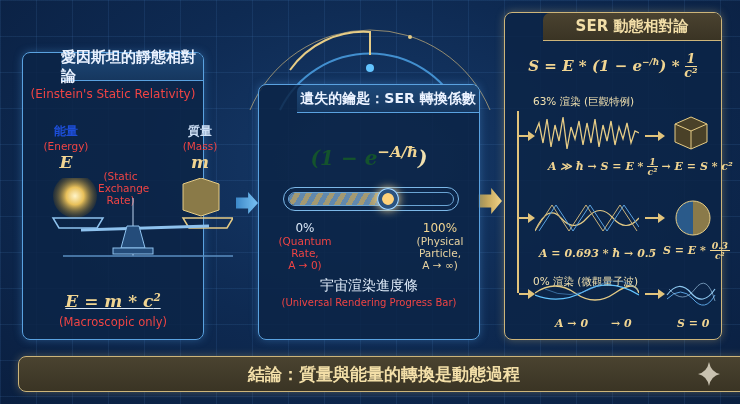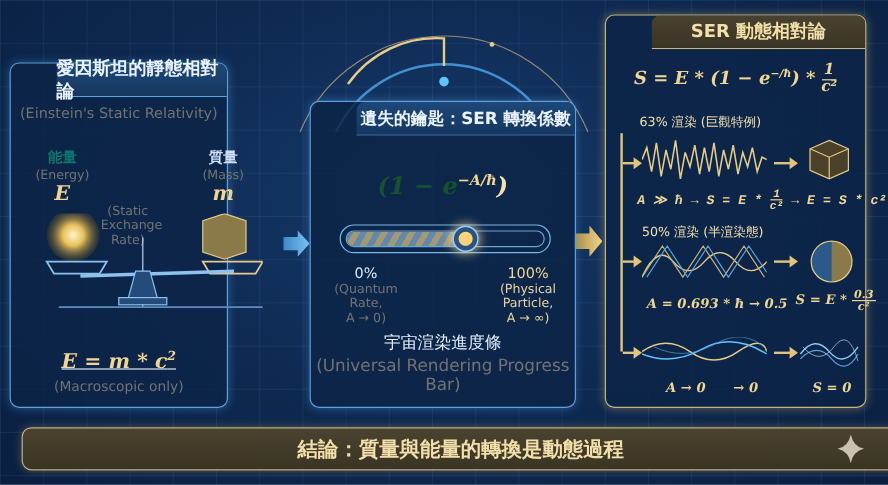--- a/index.html
+++ b/index.html
@@ -30,21 +30,21 @@
     display: flex; align-items: center; justify-content: center;
     font-weight: bold; font-size: 15px; color: #eaf2ff;
     background: linear-gradient(#1d4878, #16375f);
     border-radius: 7px 7px 0 0;
     margin-left: 38px;
   }
   .gold .panel-head { background: linear-gradient(#4a4230, #3a3424); border-bottom-color: #cdb57a; color: #f3dfa8; }
   .gold { border-color: #cdb57a; box-shadow: 0 0 8px rgba(230,200,120,0.35); }
   .abs { position: absolute; }
   .math { font-family: "DejaVu Serif", serif; font-style: italic; font-weight: bold; color: #f1d592; }
-  .sm { font-size: 10.5px; color: #737373; }
+  .sm { font-size: 10.5px; color: #ef4444; }
   .center { text-align: center; }
   .goldtxt { color: #f1d592; }
   .arrow-r { position: absolute; height: 2px; background: #e2c47c; }
   .arrow-r::after { content: ""; position: absolute; right: -2px; top: -4px; border-left: 7px solid #e2c47c; border-top: 5px solid transparent; border-bottom: 5px solid transparent; }
   .frac { display: inline-flex; flex-direction: column; align-items: center; vertical-align: middle; line-height: 1; font-size: 0.85em; }
   .frac .num { border-bottom: 1.5px solid #f1d592; padding: 0 2px; }
   sup { font-size: 0.65em; }
 </style>
 </head>
 <body>
@@ -52,26 +52,26 @@
 <div class="grid"></div>
 
 <svg class="abs" style="left:230px;top:10px" width="280" height="110">
   <path d="M20 100 A130 130 0 0 1 260 100" fill="none" stroke="#c9b27a" stroke-width="1" opacity="0.7"></path>
   <path d="M50 100 A100 100 0 0 1 230 100" fill="none" stroke="#4fa8ec" stroke-width="2" opacity="0.8"></path>
   <path d="M60 60 A90 90 0 0 1 140 22 L140 45" fill="none" stroke="#e6cc86" stroke-width="2"></path>
   <circle cx="140" cy="58" r="4" fill="#62c4ff"></circle>
   <circle cx="180" cy="27" r="2" fill="#e6cc86"></circle>
 </svg>
 
-<div class="panel" style="left:8px;top:52px;width:182px;height:288px;">
+<div class="panel" style="left:22px;top:52px;width:182px;height:288px;">
   <div class="panel-head">愛因斯坦的靜態相對論</div>
   <div class="abs sm center" style="left:0;right:0;top:34px;font-size:12px;">(Einstein's Static Relativity)</div>
 
   <div class="abs center" style="left:18px;top:70px;width:50px;">
-    <div style="font-size:12px;font-weight:bold;color:#0f766e">能量</div>
+    <div style="font-size:12px;font-weight:bold;color:#1d4ed8">能量</div>
     <div class="sm">(Energy)</div>
     <div class="math" style="font-size:17px">E</div>
   </div>
   <div class="abs center" style="left:152px;top:70px;width:50px;">
     <div style="font-size:12px;font-weight:bold;color:#cfe0f6">質量</div>
     <div class="sm">(Mass)</div>
     <div class="math" style="font-size:17px">m</div>
   </div>
   <div class="abs sm center" style="left:60px;right:60px;top:117px;margin-left:15px;">(Static Exchange Rate)</div>
 
@@ -99,21 +99,21 @@
   </div>
   <div class="abs sm center" style="left:0;right:0;top:262px;font-size:11.5px">(Macroscopic only)</div>
 </div>
 
 <div class="abs" style="left:236px;top:192px;width:22px;height:22px;background:linear-gradient(90deg,#3c88c8,#7cc4f4);clip-path:polygon(0 25%,55% 25%,55% 0,100% 50%,55% 100%,55% 75%,0 75%);"></div>
 <div class="abs" style="left:478px;top:188px;width:24px;height:26px;background:linear-gradient(90deg,#a88a40,#f2d58a);clip-path:polygon(0 25%,55% 25%,55% 0,100% 50%,55% 100%,55% 75%,0 75%);"></div>
 
 <div class="panel" style="left:258px;top:84px;width:222px;height:256px;">
   <div class="panel-head" style="font-size:14px">遺失的鑰匙：SER 轉換係數</div>
   <div class="abs center" style="left:0;right:0;top:58px;">
-    <span class="math" style="font-size:20px;color:#14532d">(1 − e</span><sup class="math" style="font-size:12px;vertical-align:8px">−A/ħ</sup><span class="math" style="font-size:20px;color:#f1e1b0">)</span>
+    <span class="math" style="font-size:20px;color:#14532d">(1 − e</span><sup class="math" style="font-size:15px;vertical-align:8px">−A/ħ</sup><span class="math" style="font-size:20px;color:#f1e1b0">)</span>
   </div>
 
   <div class="abs" style="left:24px;top:102px;width:176px;height:24px;border:1.5px solid #7cb8e8;border-radius:12px;padding:4px;">
     <div style="width:100%;height:100%;border:1px solid #6aa4d4;border-radius:8px;position:relative;overflow:hidden;">
       <div style="position:absolute;left:0;top:0;bottom:0;width:55%;background:repeating-linear-gradient(120deg,#6b93b8 0 5px,#b4a676 5px 10px);opacity:0.9;"></div>
     </div>
   </div>
   <div class="abs" style="left:118px;top:103px;width:22px;height:22px;border-radius:50%;background:radial-gradient(circle,#ffd27a 35%,#2b5380 40%,#2b5380 60%,#9fd0f8 65%);box-shadow:0 0 10px #ffe09a;"></div>
 
   <div class="abs center" style="left:6px;top:136px;width:80px;">
@@ -121,21 +121,21 @@
     <div class="sm">(Quantum Rate,</div>
     <div class="sm">A → 0)</div>
   </div>
   <div class="abs center goldtxt" style="left:138px;top:136px;width:86px;">
     <div style="font-size:12px">100%</div>
     <div class="sm" style="color:#e8d3a0">(Physical Particle,</div>
     <div class="sm" style="color:#e8d3a0">A → ∞)</div>
   </div>
 
   <div class="abs center" style="left:0;right:0;top:192px;font-size:14px;color:#e2eefc">宇宙渲染進度條</div>
-  <div class="abs center sm" style="left:0;right:0;top:212px;font-size:14px">(Universal Rendering Progress Bar)</div>
+  <div class="abs center sm" style="left:0;right:0;top:212px;font-size:10px">(Universal Rendering Progress Bar)</div>
 </div>
 
 <div class="panel gold" style="left:504px;top:12px;width:218px;height:328px;">
   <div class="panel-head">SER 動態相對論</div>
   <div class="abs center" style="left:0;right:0;top:40px;font-size:15px;">
     <span class="math">S = E * (1 − e</span><sup class="math" style="font-size:9px">−/ħ</sup><span class="math">) *</span>
     <span class="frac math">
         <span class="num">1</span>
         <span>c²</span>
       </span>
@@ -147,30 +147,29 @@
   <div class="arrow-r" style="left:14px;top:122px;width:14px;"></div>
   <svg class="abs" style="left:30px;top:100px" width="104" height="40">
     <polyline points="0,20 4,10 8,30 12,6 16,34 20,12 24,28 28,4 32,36 36,14 40,26 44,8 48,32 52,10 56,30 60,6 64,34 68,12 72,28 76,8 80,32 84,14 88,26 92,10 96,30 100,18 104,20" fill="none" stroke="#e6cc86" stroke-width="1.3"></polyline>
   </svg>
   <div class="arrow-r" style="left:140px;top:122px;width:18px;"></div>
   <svg class="abs" style="left:168px;top:102px" width="36" height="36">
     <polygon points="18,2 34,9 34,27 18,34 2,27 2,9" fill="#4a4128" stroke="#e6cc86"></polygon>
     <polyline points="2,9 18,16 34,9" fill="none" stroke="#e6cc86"></polyline>
       <line x1="18" y1="16" x2="18" y2="34" stroke="#e6cc86"></line>
   </svg>
-  <div class="abs math" style="left:26px;top:144px;font-size:11px;white-space:nowrap;font-family:Liberation Mono, monospace;">
+  <div class="abs math" style="left:43px;top:144px;font-size:11px;white-space:nowrap;">
     <span>A ≫ ħ → S = E *</span>
     <span class="frac">
         <span class="num">1</span>
         <span>c²</span>
       </span>
     <span>→ E = S * c²</span>
   </div>
 
-  <div class="abs sm" style="left:30px;top:174px;color:#f1e1b0">50% 渲染 (半渲染態)</div>
   <div class="arrow-r" style="left:14px;top:204px;width:14px;"></div>
   <svg class="abs" style="left:30px;top:190px" width="104" height="30">
     <path d="M0 28 Q13 0 26 15 T52 15 T78 15 T104 15" fill="none" stroke="#e6cc86" stroke-width="1.2"></path>
     <path d="M0 28 L17 2 L34 28 L51 2 L68 28 L85 2 L102 28" fill="none" stroke="#c9b27a" stroke-width="1"></path>
     <path d="M4 28 L21 2 L38 28 L55 2 L72 28 L89 2 L104 24" fill="none" stroke="#5aa2e0" stroke-width="1"></path>
   </svg>
   <div class="arrow-r" style="left:140px;top:204px;width:18px;"></div>
   <svg class="abs" style="left:166px;top:186px" width="42" height="38">
     <circle cx="22" cy="19" r="17" fill="#2a5a8a"></circle>
     <path d="M22 2 A17 17 0 0 1 22 36 Z" fill="#8a7a4a"></path>
@@ -178,20 +177,21 @@
   </svg>
   <div class="abs math" style="left:34px;top:234px;font-size:11px;white-space:nowrap">A = 0.693 * ħ → 0.5</div>
   <div class="abs math" style="left:158px;top:228px;font-size:11px;white-space:nowrap;">
     <span>S = E *</span>
     <span class="frac">
         <span class="num">0.3</span>
         <span>c²</span>
       </span>
   </div>
 
+  <div class="abs sm" style="left:28px;top:262px;color:#f1e1b0">0% 渲染 (微觀量子波)</div>
   <div class="arrow-r" style="left:14px;top:280px;width:14px;"></div>
   <svg class="abs" style="left:30px;top:268px" width="104" height="24">
     <path d="M0 12 Q20 -2 40 12 T80 12 T104 12" fill="none" stroke="#e6cc86" stroke-width="1.3"></path>
     <path d="M0 14 Q25 24 50 10 T104 14" fill="none" stroke="#62c4ff" stroke-width="1.2"></path>
     <path d="M10 8 Q35 20 60 6 T104 10" fill="none" stroke="#5aa2e0" stroke-width="0.8" opacity="0.7"></path>
   </svg>
   <div class="arrow-r" style="left:140px;top:280px;width:18px;"></div>
   <svg class="abs" style="left:160px;top:264px" width="52" height="32">
     <path d="M2 18 Q14 2 26 16 T50 12" fill="none" stroke="#8ec8f0" stroke-width="1.2"></path>
     <path d="M2 22 Q16 8 28 22 T50 18" fill="none" stroke="#5aa2e0" stroke-width="1"></path>

